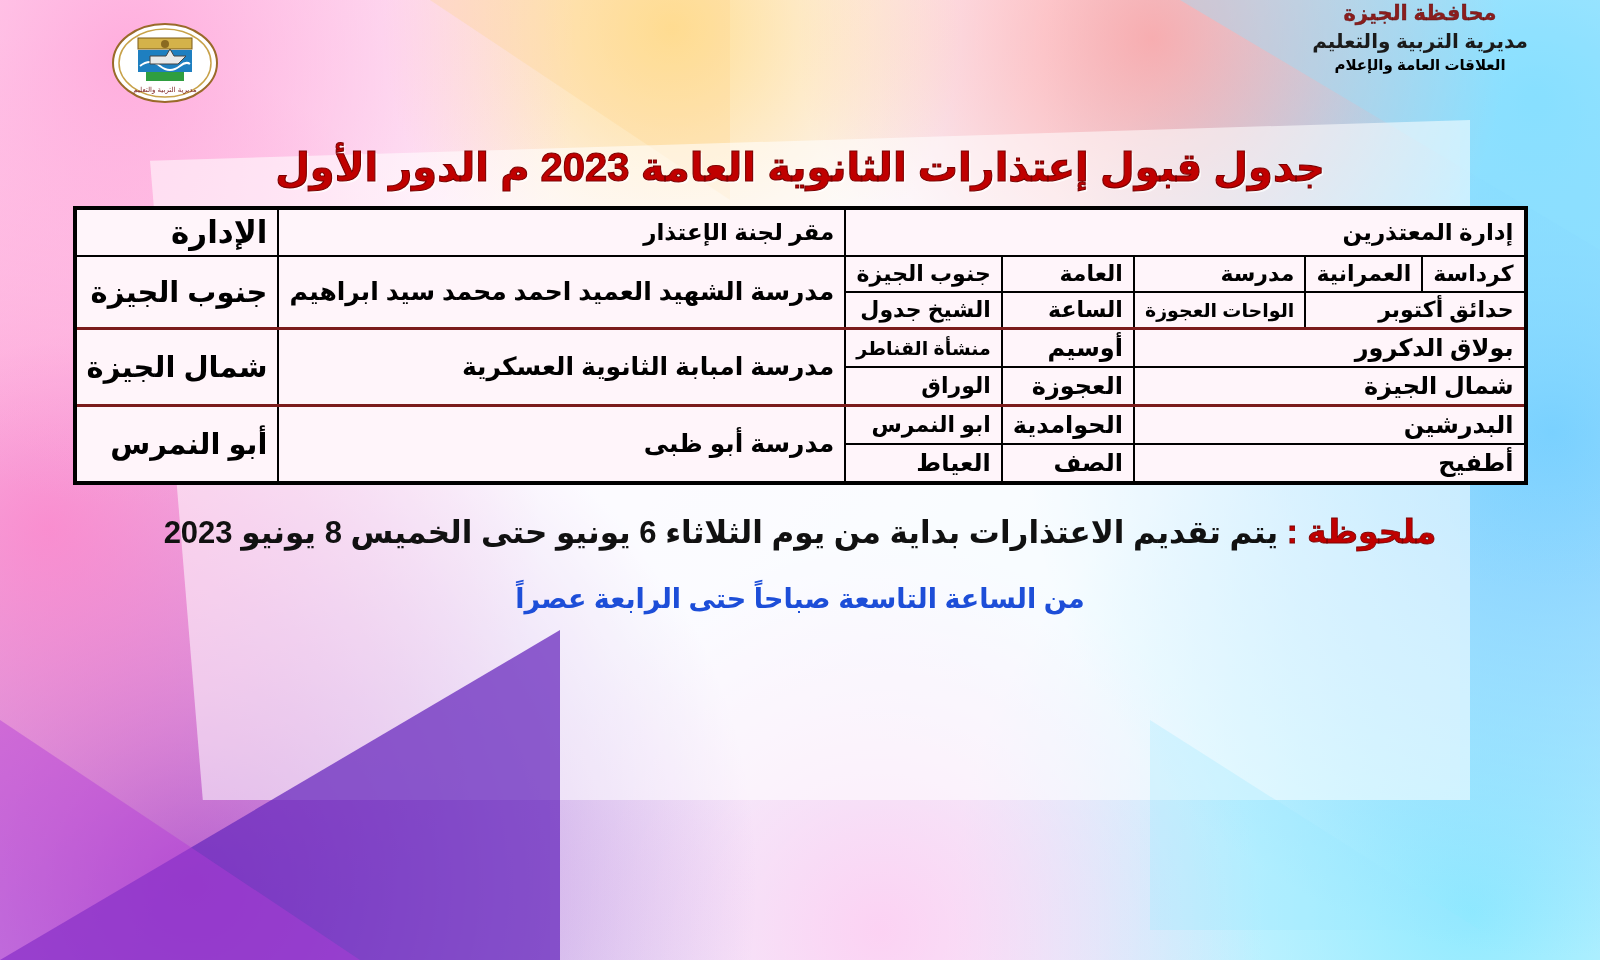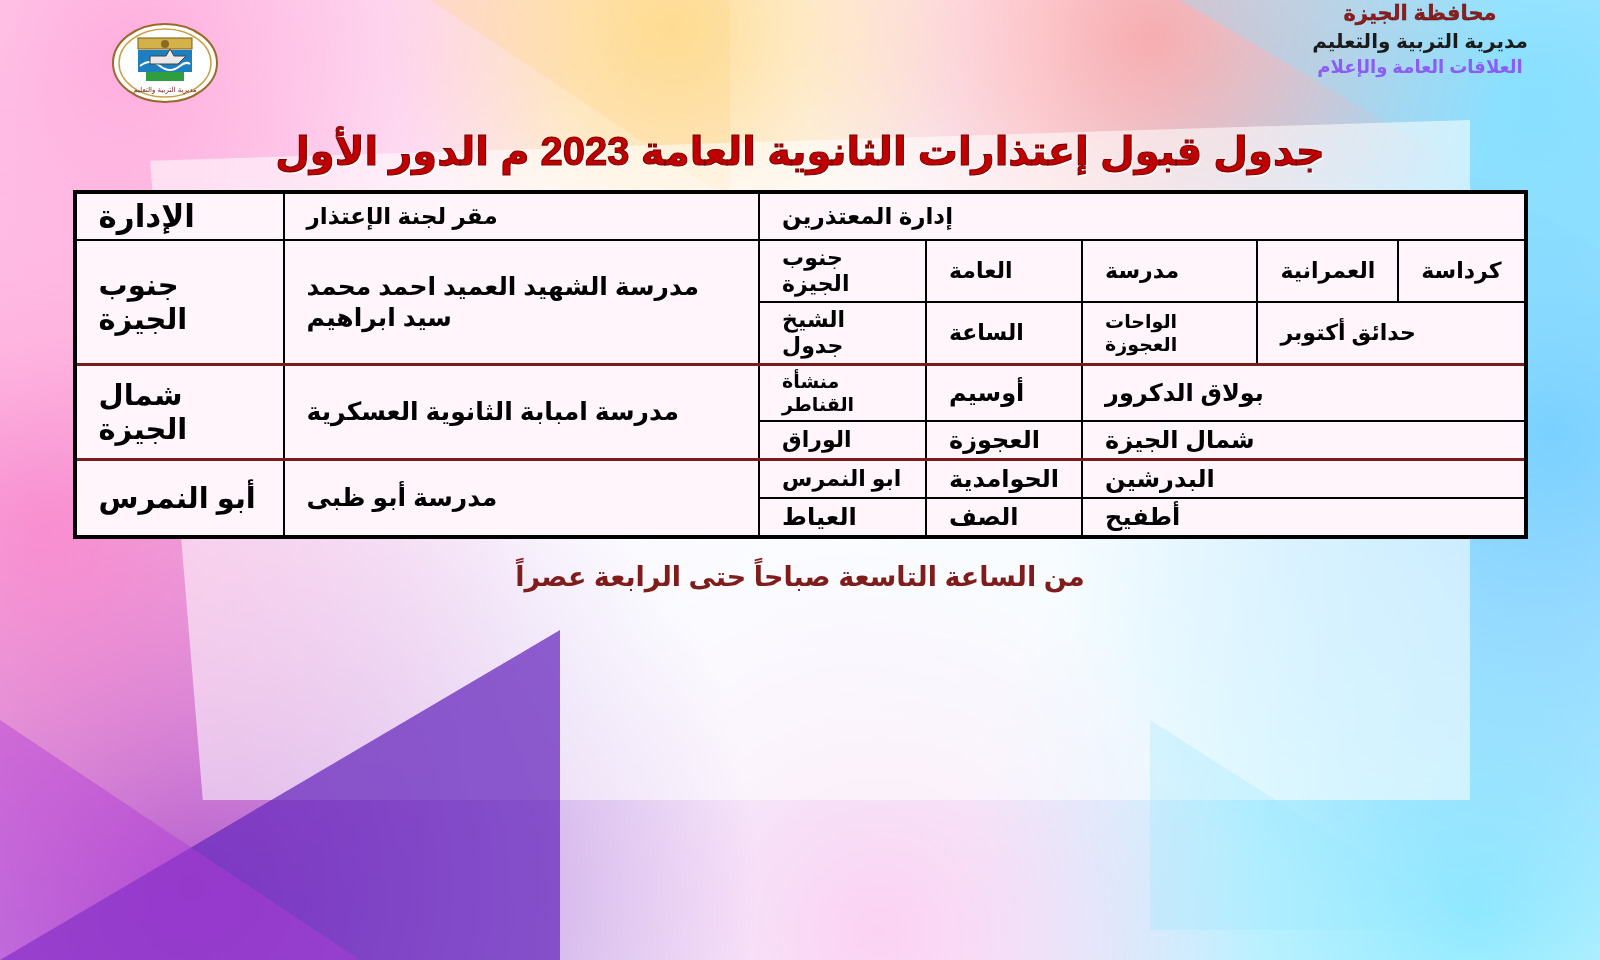--- a/index.html
+++ b/index.html
@@ -33,65 +33,65 @@
     clip-path:polygon(0 6%,100% 0,100% 100%,4% 100%);}
   .content{position:relative;z-index:5;}
 
   
   .header{position:relative;height:120px;}
   .logo-title{
     font-size:21px;font-weight:bold;color:#8b1d1d;letter-spacing:1px;
     -webkit-text-stroke:0.4px #5d1010;
   }
   .logo-line2{font-size:20px;font-weight:bold;color:#1b1b1b;margin-top:4px;}
-  .logo-line3{font-size:18px;font-weight:bold;color:#8b5cf6;margin-top:3px;letter-spacing:.5px;}
+  .logo-line3{font-size:15px;font-weight:bold;color:#000000;margin-top:3px;letter-spacing:.5px;}
   .logo-block{position:absolute;left:1270px;top:1px;width:300px;text-align:center;}
 
   .crest{position:absolute;left:110px;top:22px;width:110px;height:82px;}
   .crest svg{display:block;}
 
   
   .main-title{
-    text-align:center;margin-top:6px;
+    text-align:center;margin-top:22px;
     font-size:40px;font-weight:bold;color:#c00000;
     -webkit-text-stroke:1.1px #7a0000;
     text-shadow:2px 2px 0 rgba(255,255,255,.7);
     line-height:1.25;
     padding:0 60px;
   }
 
   
   .table-wrap{margin:14px auto 0;width:1455px;}
   table.main{
     width:100%;border-collapse:collapse;background:#fdf3f8;
     border:4px solid #000;
   }
   table.main td{
     border:2.5px solid #000;
-    text-align:left;vertical-align:middle;
+    text-align:right;vertical-align:middle;
     font-weight:bold;color:#000;
-    padding:4px 22px;
+    padding:4px 10px;
     background:rgba(255,245,250,.85);
   }
   .hd-big{font-size:31px;}
   .hd-mid{font-size:23px;letter-spacing:2px;}
   .adm-name{font-size:29px;}
   .school{font-size:25px;line-height:1.25;}
   .cell-lg{font-size:24px;}
   .cell-md{font-size:22px;}
   .cell-sm{font-size:19px;}
   .sep-top{border-top:3.5px solid #7b1b1b !important;}
 
   
   .note{
     margin:22px auto 0;width:1430px;text-align:center;
   }
   .note-line1{font-size:31px;font-weight:bold;color:#111;line-height:1.5;}
   .note-label{color:#c00000;-webkit-text-stroke:.8px #7a0000;font-size:33px;}
-  .note-line2{font-size:27px;font-weight:bold;color:#7f1d1d;margin-top:14px;}
+  .note-line2{font-size:27px;font-weight:bold;color:#1d4ed8;margin-top:26px;}
 </style>
 </head>
 <body>
 
 <div class="bg">
   <div class="bg-shape tri3"></div>
   <div class="bg-shape tri5"></div>
   <div class="white-veil"></div>
   <div class="bg-shape tri4"></div>
   <div class="bg-shape tri1"></div>
@@ -174,16 +174,20 @@
         <tr>
           <td class="cell-lg" colspan="3">أطفيح</td>
           <td class="cell-lg">الصف</td>
           <td class="cell-lg">العياط</td>
         </tr>
       </tbody>
     </table>
   </div>
 
   <div class="note">
+    <div class="note-line1">
+      <span class="note-label">ملحوظة :</span>
+      <span>يتم تقديم الاعتذارات بداية من يوم الثلاثاء 6 يونيو حتى الخميس 8 يونيو 2023</span>
+    </div>
     <div class="note-line2">من الساعة التاسعة صباحاً حتى الرابعة عصراً</div>
   </div>
 
 </div>
 
 </body></html>

